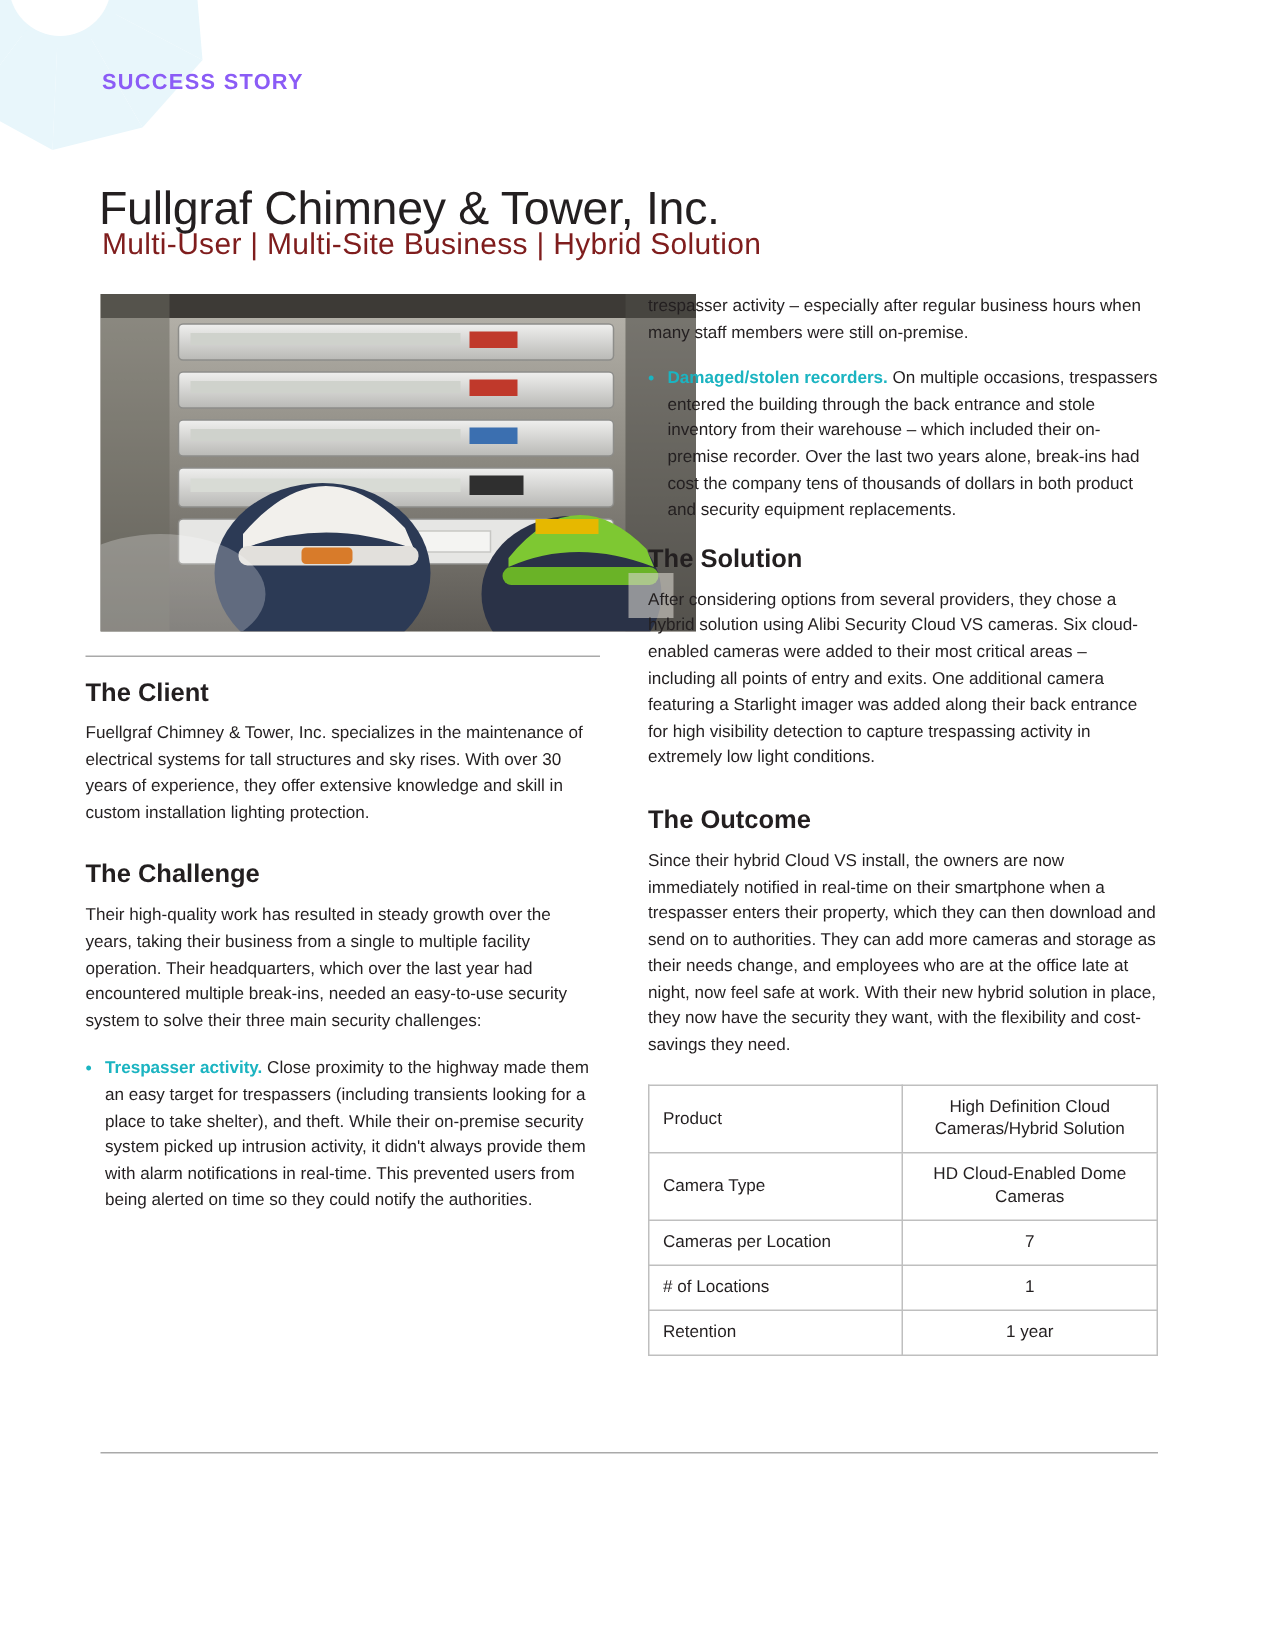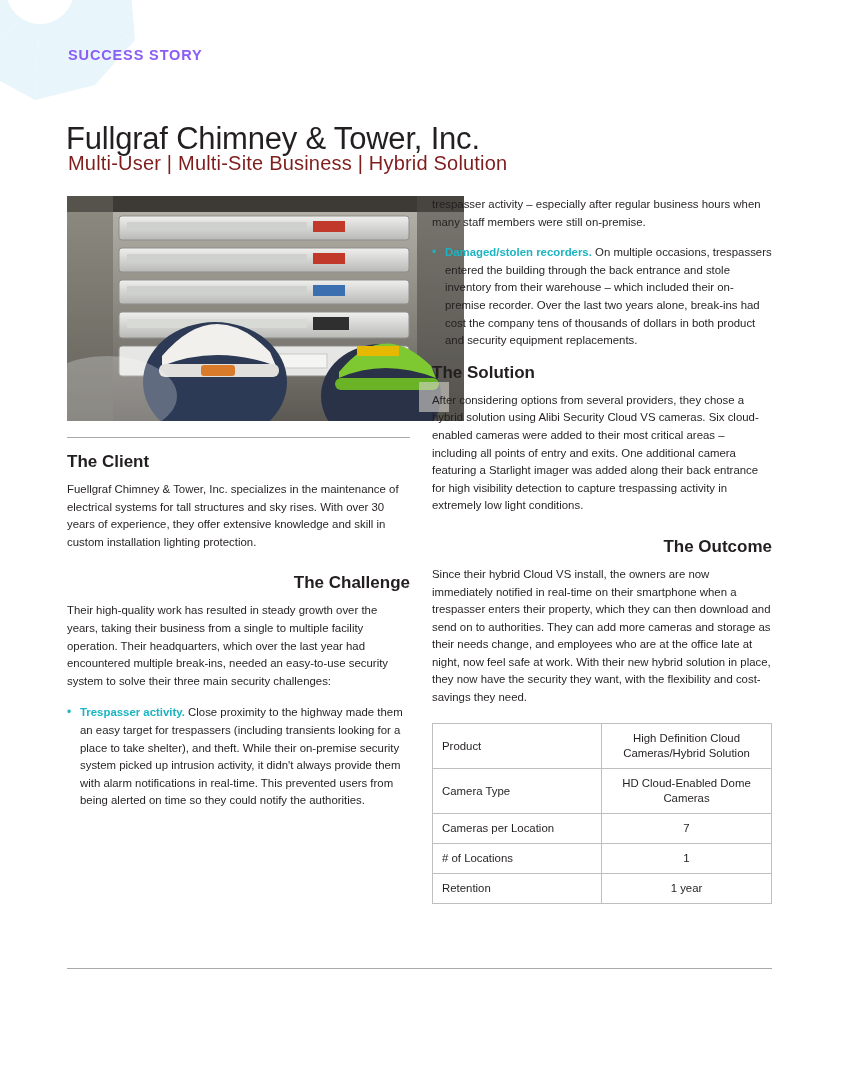--- a/index.html
+++ b/index.html
@@ -70,21 +70,21 @@
     width: 397px;
     height: 225px;
     overflow: hidden;
     background: #6e6a62;
   }
   .photo svg { display:block; }
 
   
   .col-left {
     position: absolute;
-    left: 67px;
+    left: 57px;
     top: 437px;
     width: 343px;
   }
   .col-right {
     position: absolute;
     left: 432px;
     top: 196px;
     width: 340px;
   }
 
@@ -93,21 +93,21 @@
     margin: 0 0 14px 0;
     height: 0;
   }
 
   h2.section {
     font-size: 17px;
     font-weight: bold;
     color: #231f20;
     margin: 0 0 9px 0;
   }
-  h2.section.spaced { margin-top: 22px; text-align: right; }
+  h2.section.spaced { margin-top: 22px; }
 
   p.body {
     font-size: 11.4px;
     line-height: 17.6px;
     color: #231f20;
     margin: 0 0 12px 0;
   }
   p.body:last-child { margin-bottom: 0; }
 
   ul.bullets {

